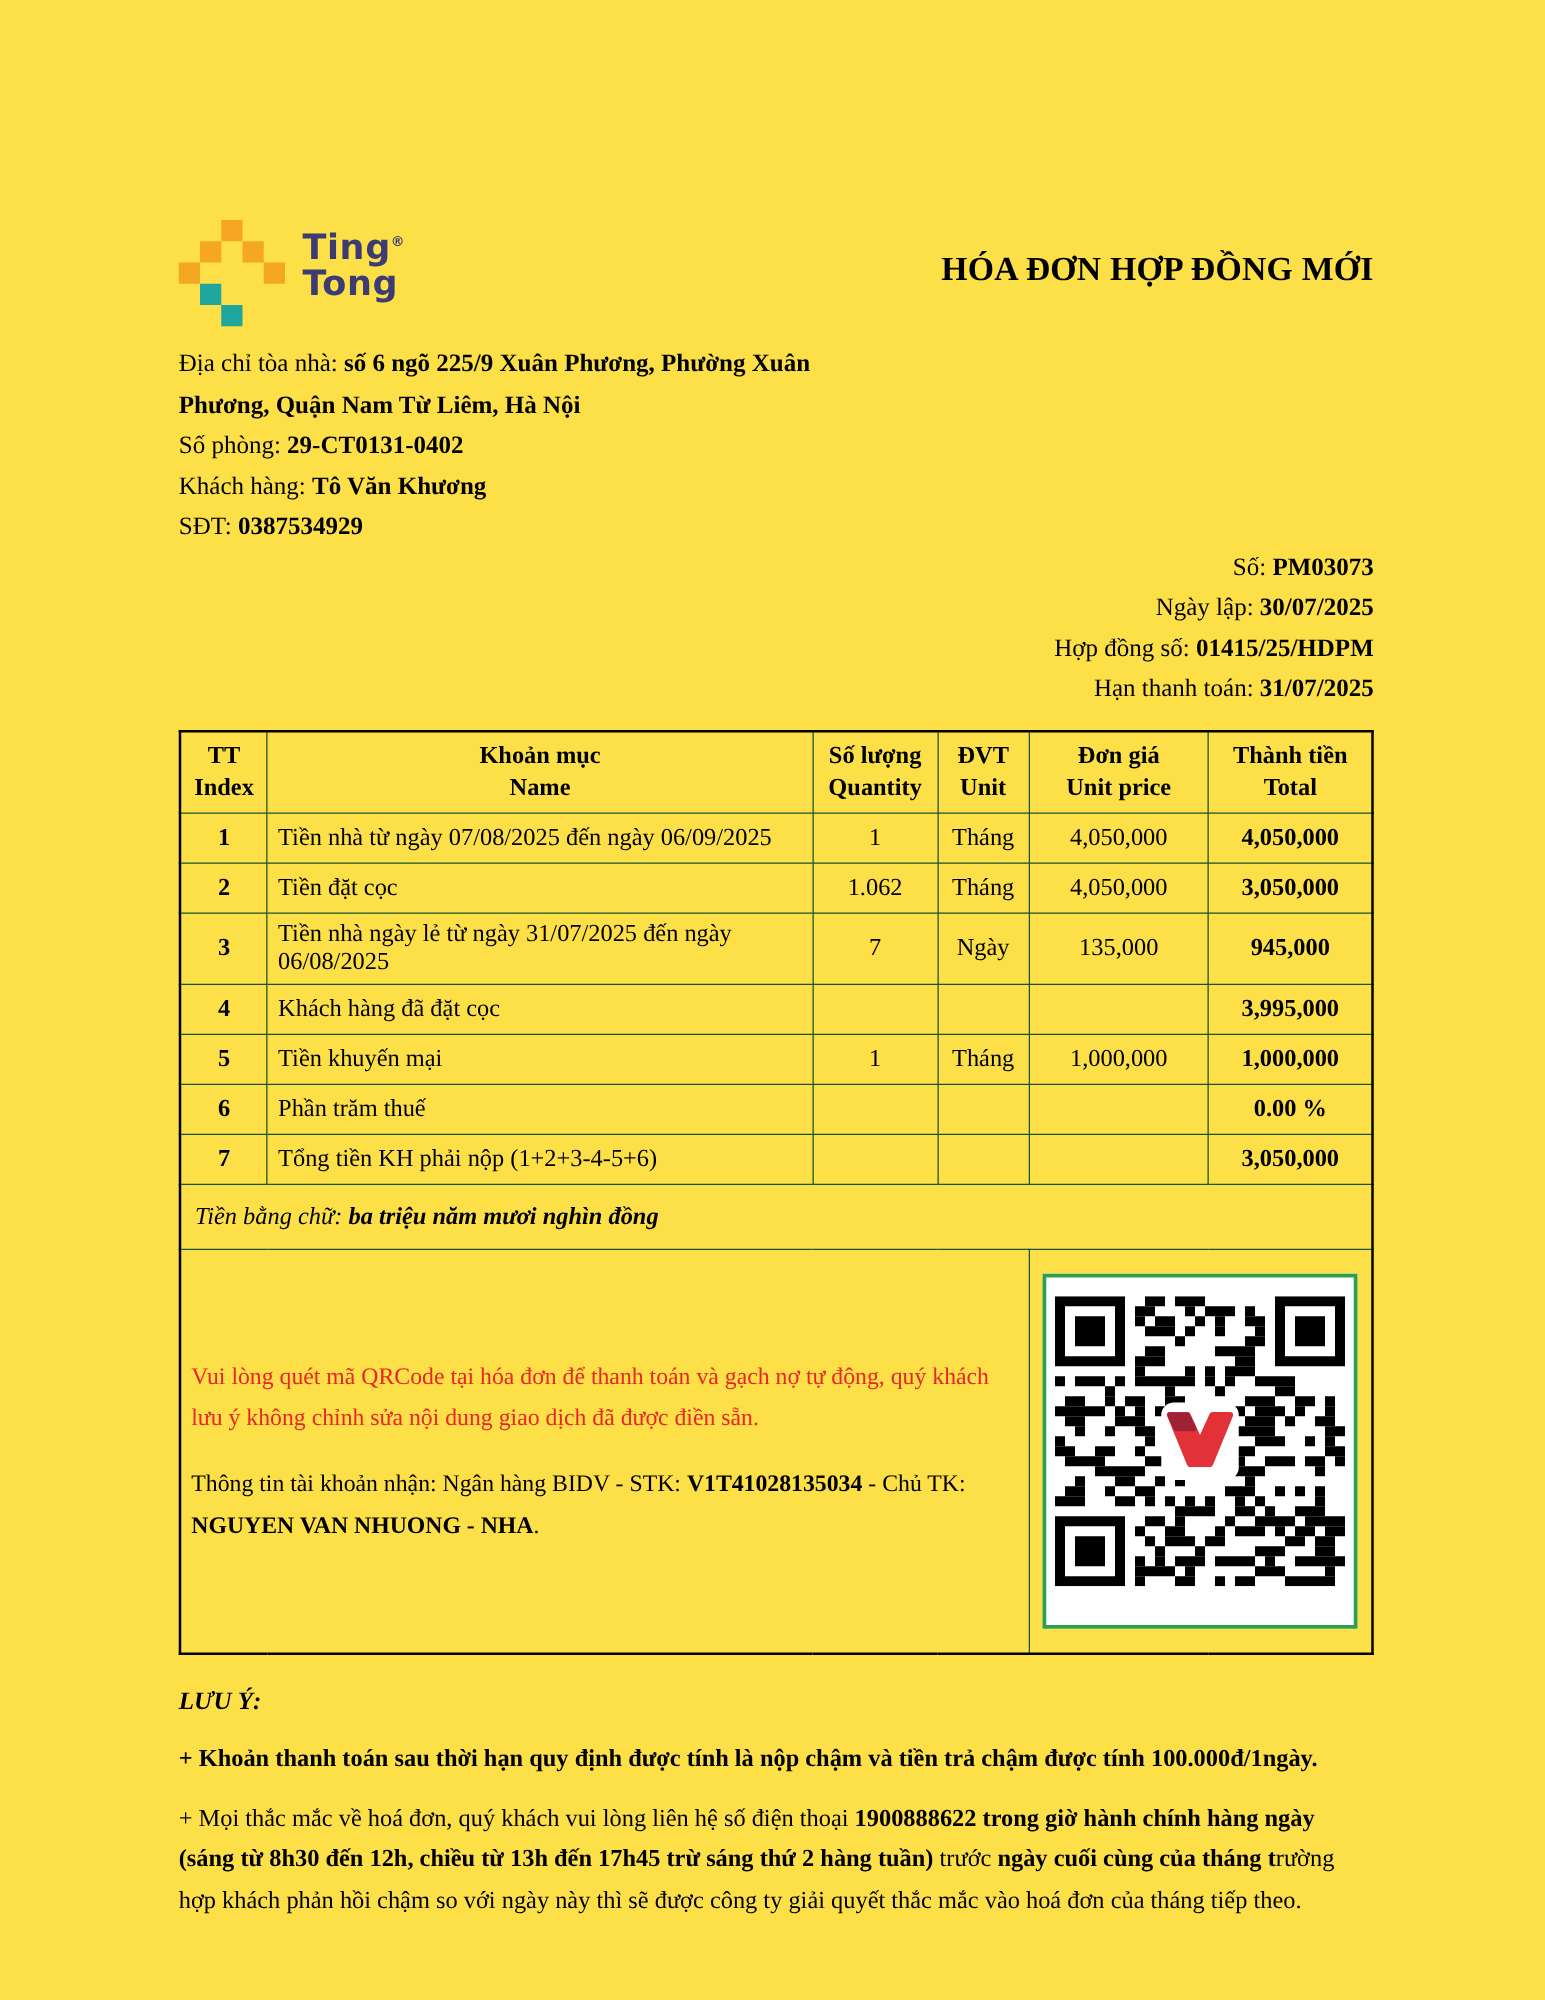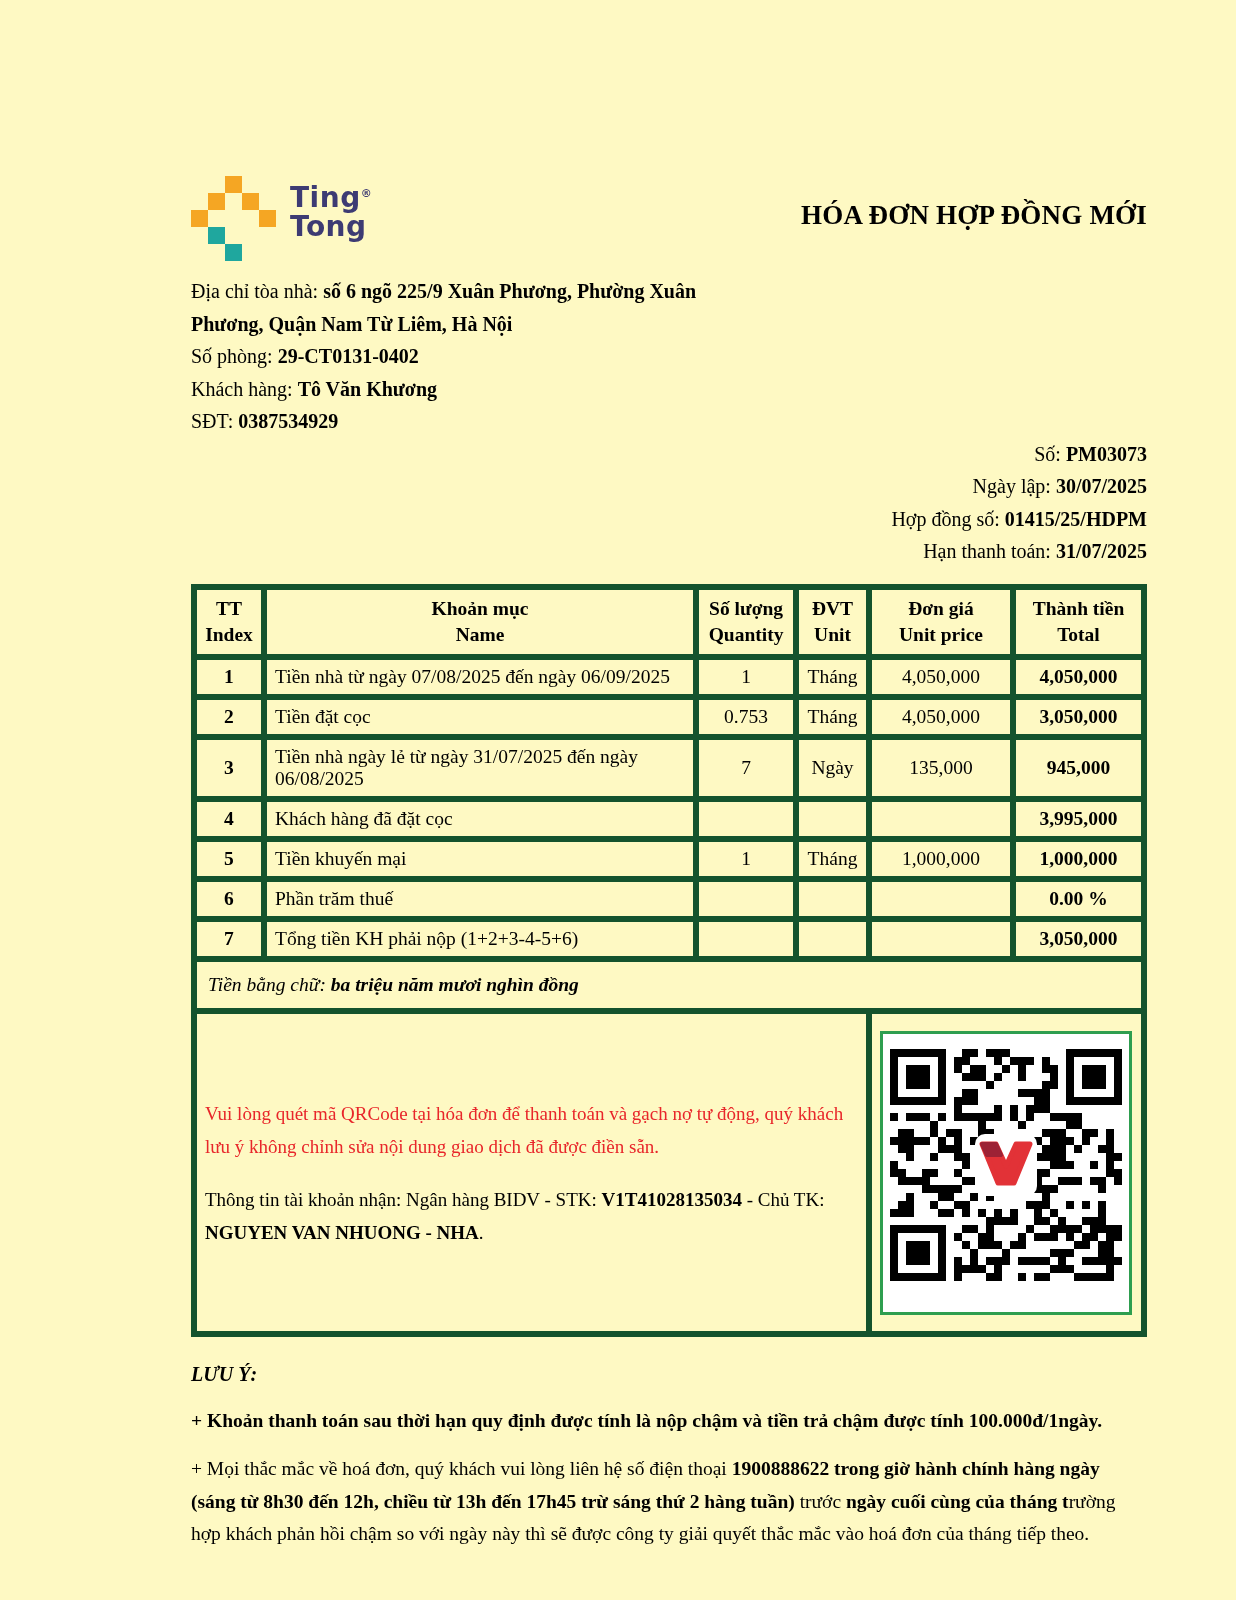--- a/index.html
+++ b/index.html
@@ -10,21 +10,21 @@
     --qr-border-green:#2E9E4F;
     --qr-logo-red:#E23237;
   }
   *{box-sizing:border-box;}
   html,body{margin:0;padding:0;background:#fff;}
   body{
     width:1236px;height:1600px;
     font-family:"Liberation Serif","DejaVu Serif",serif;
     color:#000;
   }
-  .page{position:relative;width:1236px;height:1600px;overflow:hidden;background:#fef9c3;padding-left:48px;}
+  .page{position:relative;width:1236px;height:1600px;overflow:hidden;background:#fde047;}
   .content{width:956px;margin:0 auto 0 143px;}
 
   
   .header{display:flex;justify-content:space-between;align-items:flex-start;padding-top:176px;}
   .logo{display:flex;align-items:flex-start;gap:14px;}
   .logo-icon{display:grid;grid-template-columns:repeat(5,17px);grid-template-rows:repeat(5,17px);}
   .logo-icon .cell{width:17px;height:17px;}
   .logo-icon .y{background:var(--logo-yellow);}
   .logo-icon .t{background:var(--logo-teal);}
   .logo-text{
@@ -43,21 +43,21 @@
   .info-left{width:545px;font-size:20px;line-height:32.5px;}
   .info-right{text-align:right;font-size:20px;line-height:32.5px;}
   .info-line .v{font-weight:bold;}
 
   
   table.invoice{
     width:956px;border-collapse:collapse;margin-top:16px;
     font-size:19.5px;
   }
   table.invoice th, table.invoice td{
-    border:6px solid #14532d;padding:6px 8px;vertical-align:middle;
+    border:1px solid #14532d;padding:6px 8px;vertical-align:middle;
   }
   table.invoice{border:2px solid #000;}
   table.invoice thead th{
     font-weight:bold;text-align:center;height:62px;line-height:1.35;
   }
   td.c{text-align:center;}
   td.name{text-align:left;padding-left:11px;padding-right:10px;}
   td.tt{text-align:center;font-weight:bold;}
   td.total{text-align:center;font-weight:bold;}
   tbody tr.data-row td{height:40px;}
@@ -149,21 +149,21 @@
           <td class="tt">1</td>
           <td class="name">Tiền nhà từ ngày 07/08/2025 đến ngày 06/09/2025</td>
           <td class="c">1</td>
           <td class="c">Tháng</td>
           <td class="c">4,050,000</td>
           <td class="total">4,050,000</td>
         </tr>
         <tr class="data-row">
           <td class="tt">2</td>
           <td class="name">Tiền đặt cọc</td>
-          <td class="c">0.753</td>
+          <td class="c">1.062</td>
           <td class="c">Tháng</td>
           <td class="c">4,050,000</td>
           <td class="total">3,050,000</td>
         </tr>
         <tr class="data-row">
           <td class="tt">3</td>
           <td class="name">Tiền nhà ngày lẻ từ ngày 31/07/2025 đến ngày 06/08/2025</td>
           <td class="c">7</td>
           <td class="c">Ngày</td>
           <td class="c">135,000</td>

